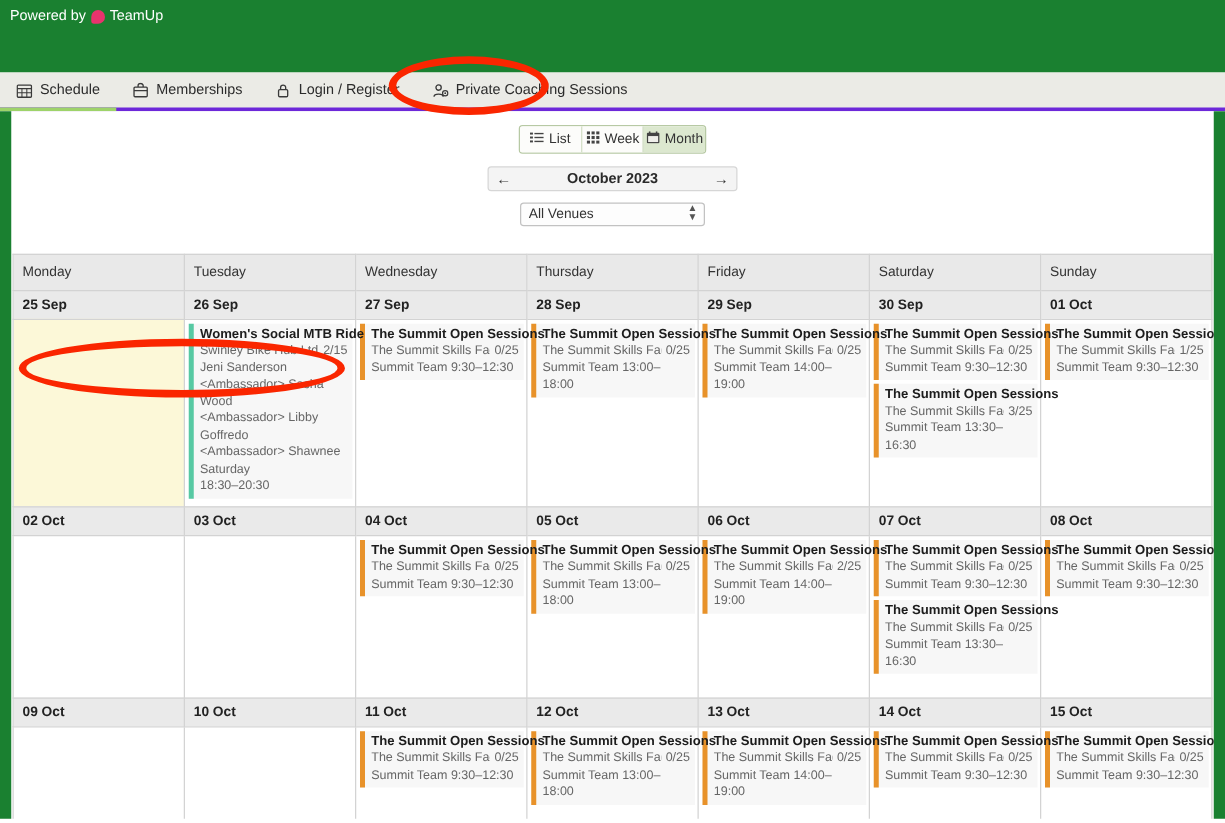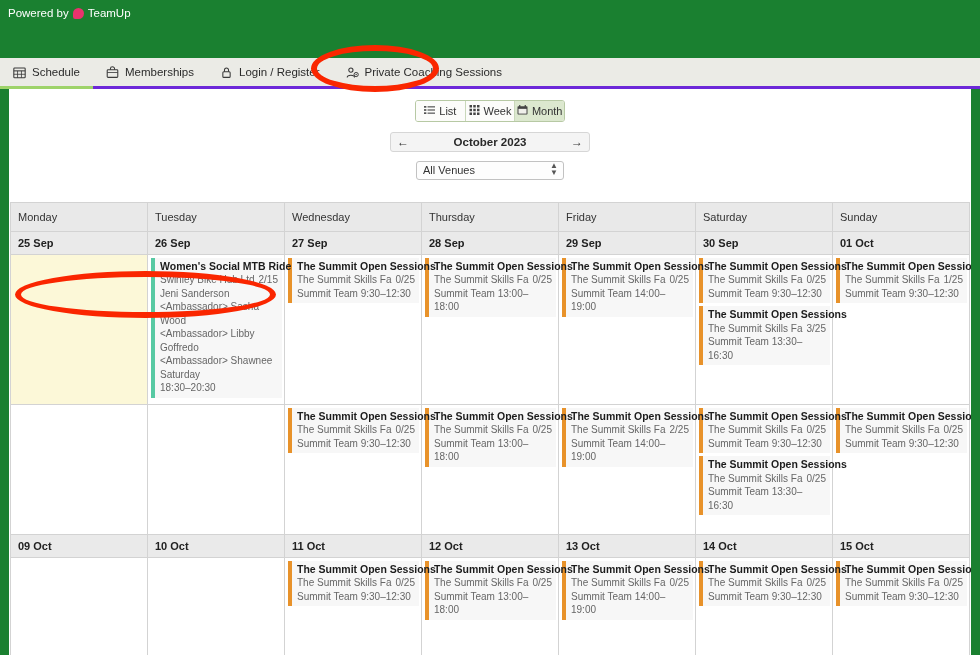--- a/index.html
+++ b/index.html
@@ -430,20 +430,29 @@
               <div class="event">
                 <div class="ev-title">The Summit Open Sessions</div>
                 <div class="ev-row">
                   <span class="ev-venue">The Summit Skills Facility</span>
                   <span class="ev-count">1/25</span>
                 </div>
                 <div class="ev-line">Summit Team 9:30–12:30</div>
               </div>
             </td>
           </tr>
+          <tr class="daterow">
+            <td>02 Oct</td>
+            <td>03 Oct</td>
+            <td>04 Oct</td>
+            <td>05 Oct</td>
+            <td>06 Oct</td>
+            <td>07 Oct</td>
+            <td>08 Oct</td>
+          </tr>
           <tr>
             <td class="cell"></td>
             <td class="cell"></td>
             <td class="cell">
               <div class="event">
                 <div class="ev-title">The Summit Open Sessions</div>
                 <div class="ev-row">
                   <span class="ev-venue">The Summit Skills Facility</span>
                   <span class="ev-count">0/25</span>
                 </div>

